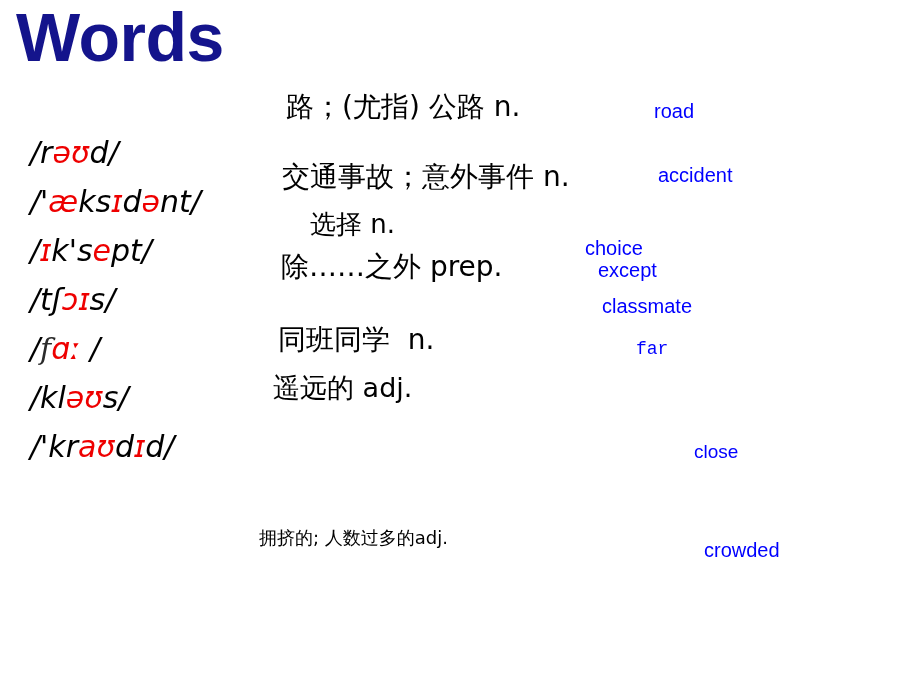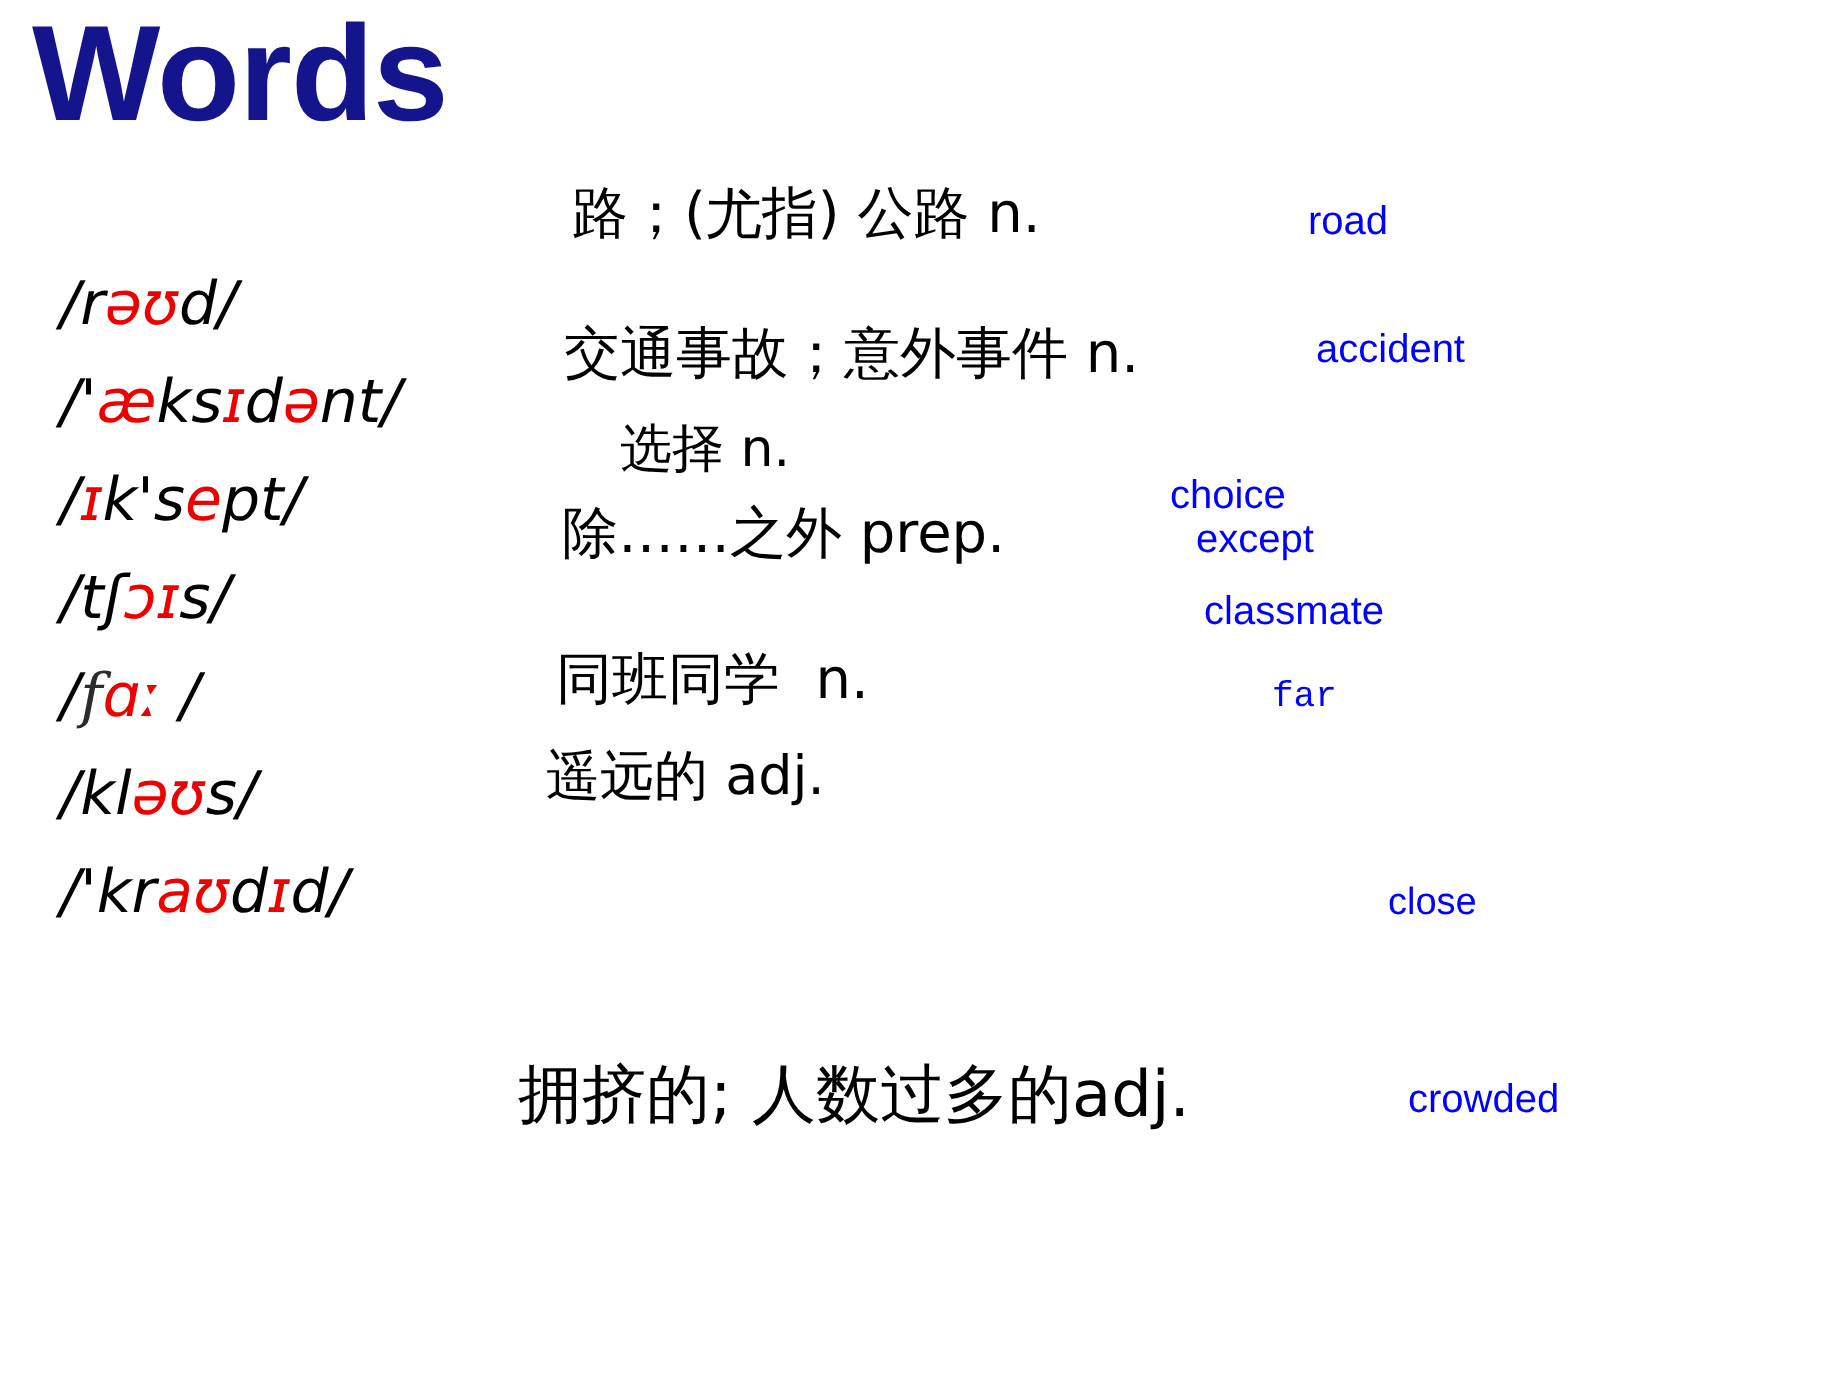--- a/index.html
+++ b/index.html
@@ -71,21 +71,21 @@
 
   .m-road      { left: 286px; top: 88px;  font-size: 28px; }
   .m-accident  { left: 282px; top: 158px; font-size: 28px; }
   .m-choice    { left: 310px; top: 207px; font-size: 26px; }
   .m-except    { left: 281px; top: 248px; font-size: 28px; }
   .m-classmate { left: 278px; top: 283px; font-size: 28px; margin-top: 38px; }
   .m-far1      { left: 275px; top: 330px; font-size: 27px; }
   .m-far2      { left: 273px; top: 370px; font-size: 27px; }
   .m-close1    { left: 238px; top: 418px; font-size: 28px; }
   .m-close2    { left: 238px; top: 462px; font-size: 28px; }
-  .m-crowded   { left: 259px; top: 526px; font-size: 32px; }
+  .m-crowded   { left: 259px; top: 526px; font-size: 18px; }
 
   
   .word {
     position: absolute;
     font-family: "Liberation Sans", "DejaVu Sans", sans-serif;
     color: #0000ff;
     white-space: pre;
   }
   .w-road      { left: 654px; top: 100px; font-size: 20px; }
   .w-accident  { left: 658px; top: 164px; font-size: 20px; }

